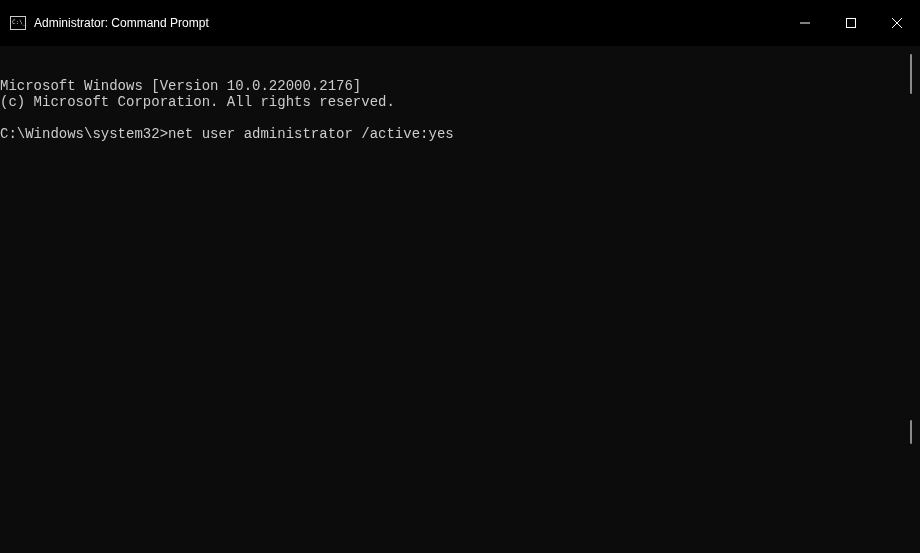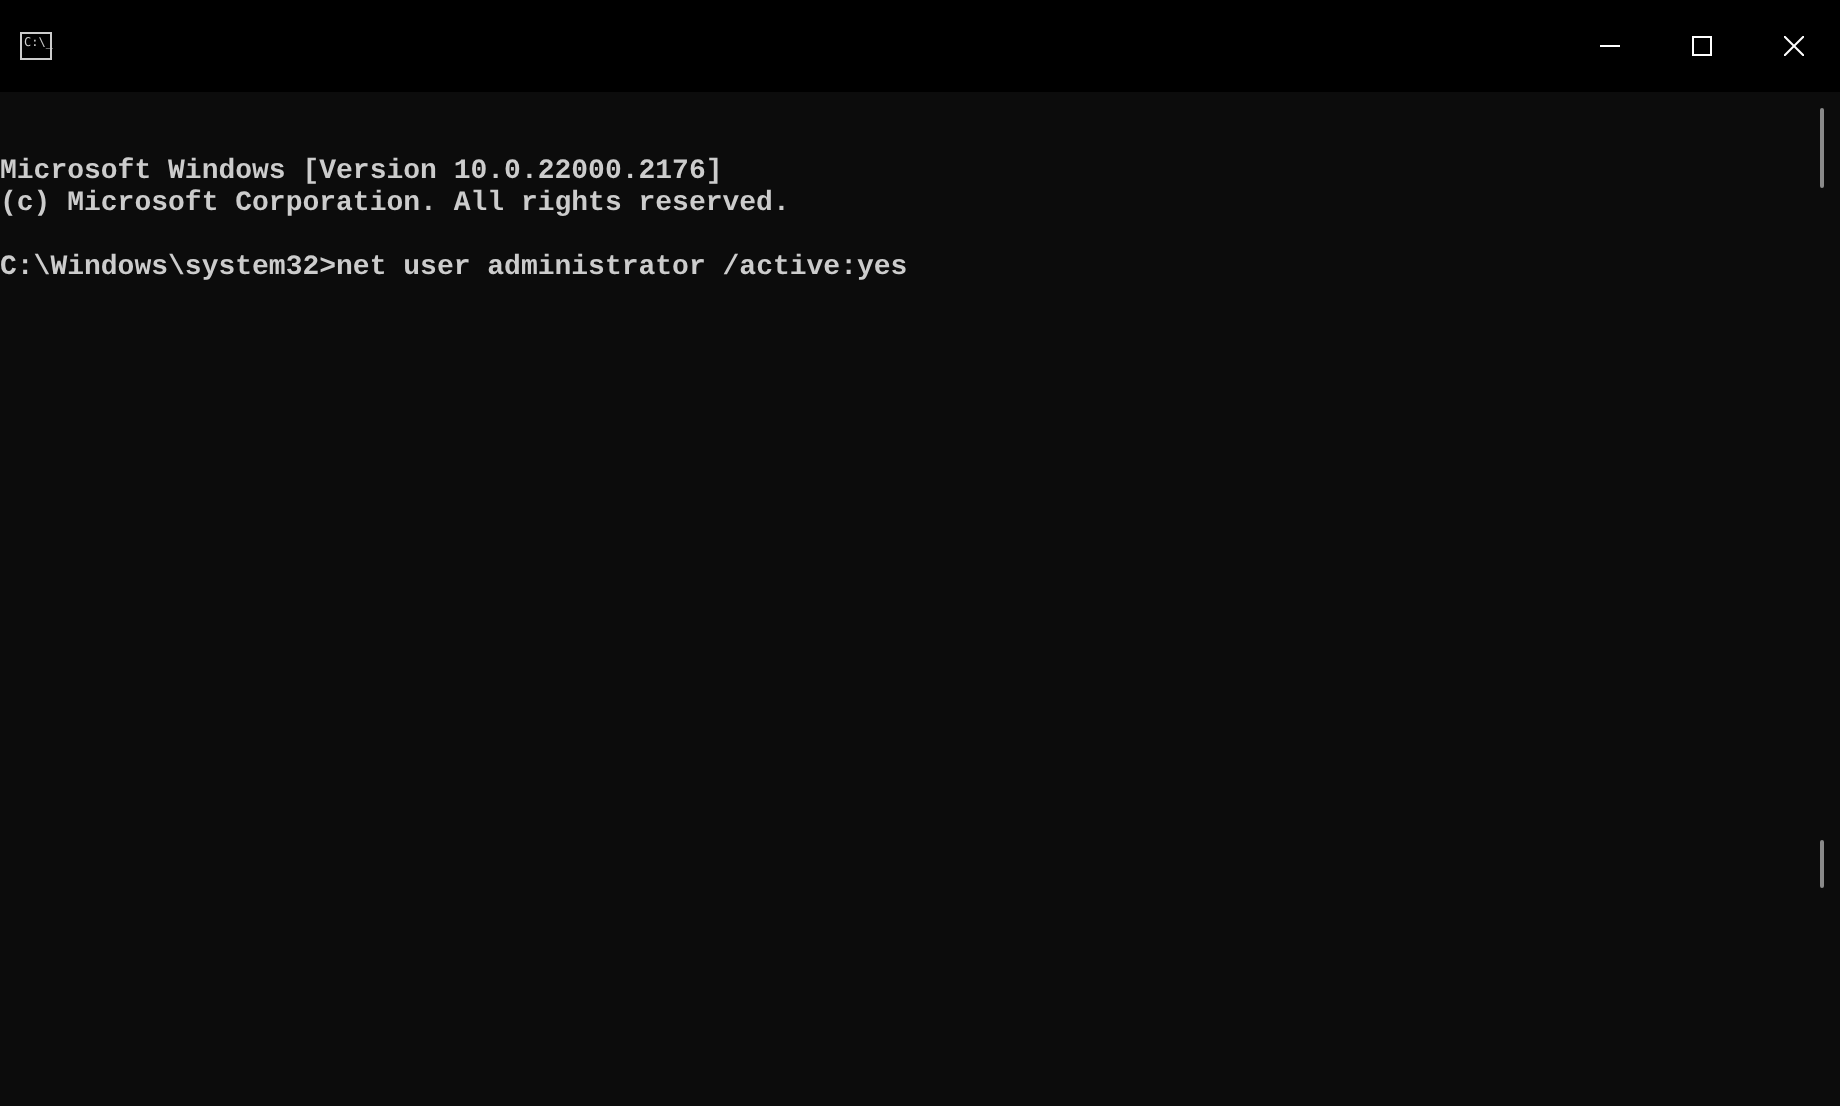--- a/index.html
+++ b/index.html
@@ -83,21 +83,20 @@
       font-family: Consolas, "Courier New", monospace;
       font-size: 14px;
       line-height: 16px;
       padding: 0;
       white-space: pre;
       overflow: hidden;
       position: relative;
     }
     .terminal-content {
       padding: 0;
-      font-weight: bold;
     }
     .line {
       white-space: pre;
     }
     .prompt-line {
       white-space: pre;
     }
     .scrollbar-thumb {
       position: absolute;
       right: 8px;
@@ -117,20 +116,21 @@
       border-radius: 1px;
     }
   </style>
 </head>
 <body>
 
 <div class="window">
   <div class="titlebar">
     <div class="titlebar-left">
       <span class="cmd-icon"></span>
+      <span class="window-title">Administrator: Command Prompt</span>
     </div>
     <div class="window-controls">
       <div class="ctrl-btn">
         <svg viewBox="0 0 10 10">
           <line x1="0" y1="5" x2="10" y2="5" stroke="#ffffff" stroke-width="1"></line>
         </svg>
       </div>
       <div class="ctrl-btn">
         <svg viewBox="0 0 10 10">
           <rect x="0.5" y="0.5" width="9" height="9" fill="none" stroke="#ffffff" stroke-width="1"></rect>

